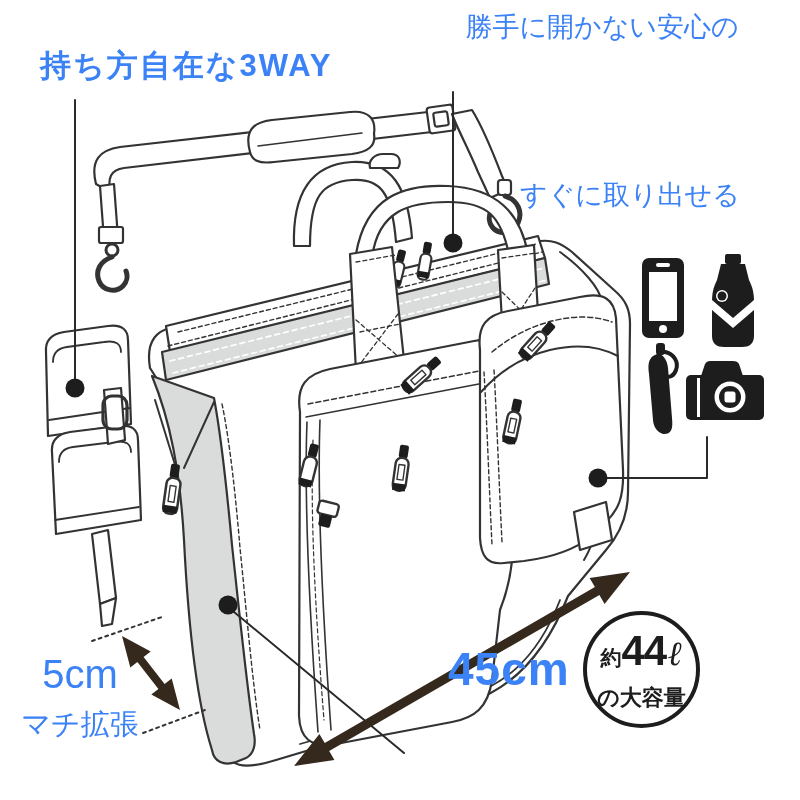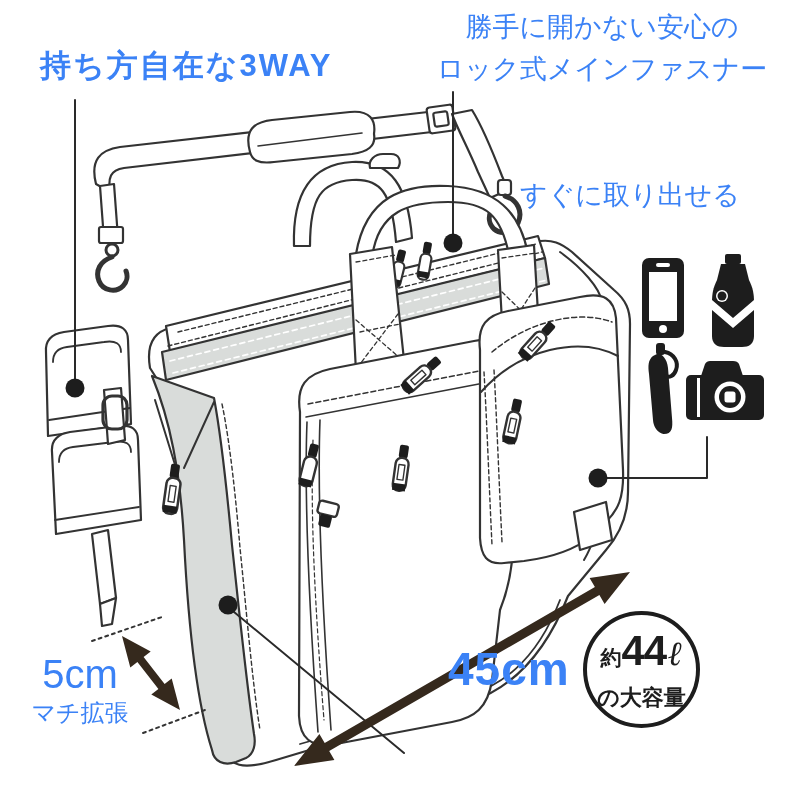--- a/index.html
+++ b/index.html
@@ -7,21 +7,21 @@
     position:relative;width:800px;height:800px;background:#fff;overflow:hidden;
     font-family:"Liberation Sans","DejaVu Sans",sans-serif;color:#1d1d1d;
   }
   .canvas svg{position:absolute;left:0;top:0;}
   .label{position:absolute;white-space:nowrap;color:#3b82f6;}
   .title{left:40px;top:27px;font-size:31px;font-weight:800;letter-spacing:2px;margin-top:18px;}
   .lock{left:425px;top:6px;width:354px;text-align:center;font-size:27px;line-height:42px;font-weight:500;}
   .quick{left:520px;top:176px;width:247px;text-align:left;font-size:27px;line-height:38px;font-weight:500;}
   .expand{left:14px;top:652px;width:132px;text-align:center;}
   .expand .size{font-size:40px;font-weight:500;}
-  .expand .sub{font-size:24px;font-weight:500;margin-top:0;}
+  .expand .sub{font-size:29px;font-weight:500;margin-top:8px;}
   .width45{left:448px;top:642px;font-size:46px;font-weight:800;letter-spacing:1px;}
   .bottomlbl{left:363px;top:752px;font-size:28px;font-weight:500;}
   .capacity{
     position:absolute;left:583px;top:611px;width:109px;height:109px;
     border:4px solid #1d1d1d;border-radius:50%;
     display:flex;flex-direction:column;align-items:center;justify-content:center;
   }
   .cap-row{display:flex;align-items:baseline;line-height:1;}
   .cap-prefix{font-size:21px;font-weight:800;}
   .cap-value{font-size:42px;font-weight:800;letter-spacing:-1px;}
@@ -228,21 +228,20 @@
         <rect x="724.5" y="391.5" width="11" height="11" rx="2.5" fill="#fff"></rect>
       </g>
     </g>
   </g>
 </svg>
 
 <div class="label title">持ち方自在な3WAY</div>
 
 <div class="label lock">
   <div>勝手に開かない安心の</div>
-  <div>ロック式メインファスナー</div>
 </div>
 
 <div class="label quick">
   <div>すぐに取り出せる</div>
 </div>
 
 <div class="label expand">
   <div class="size">5cm</div>
   <div class="sub">マチ拡張</div>
 </div>

